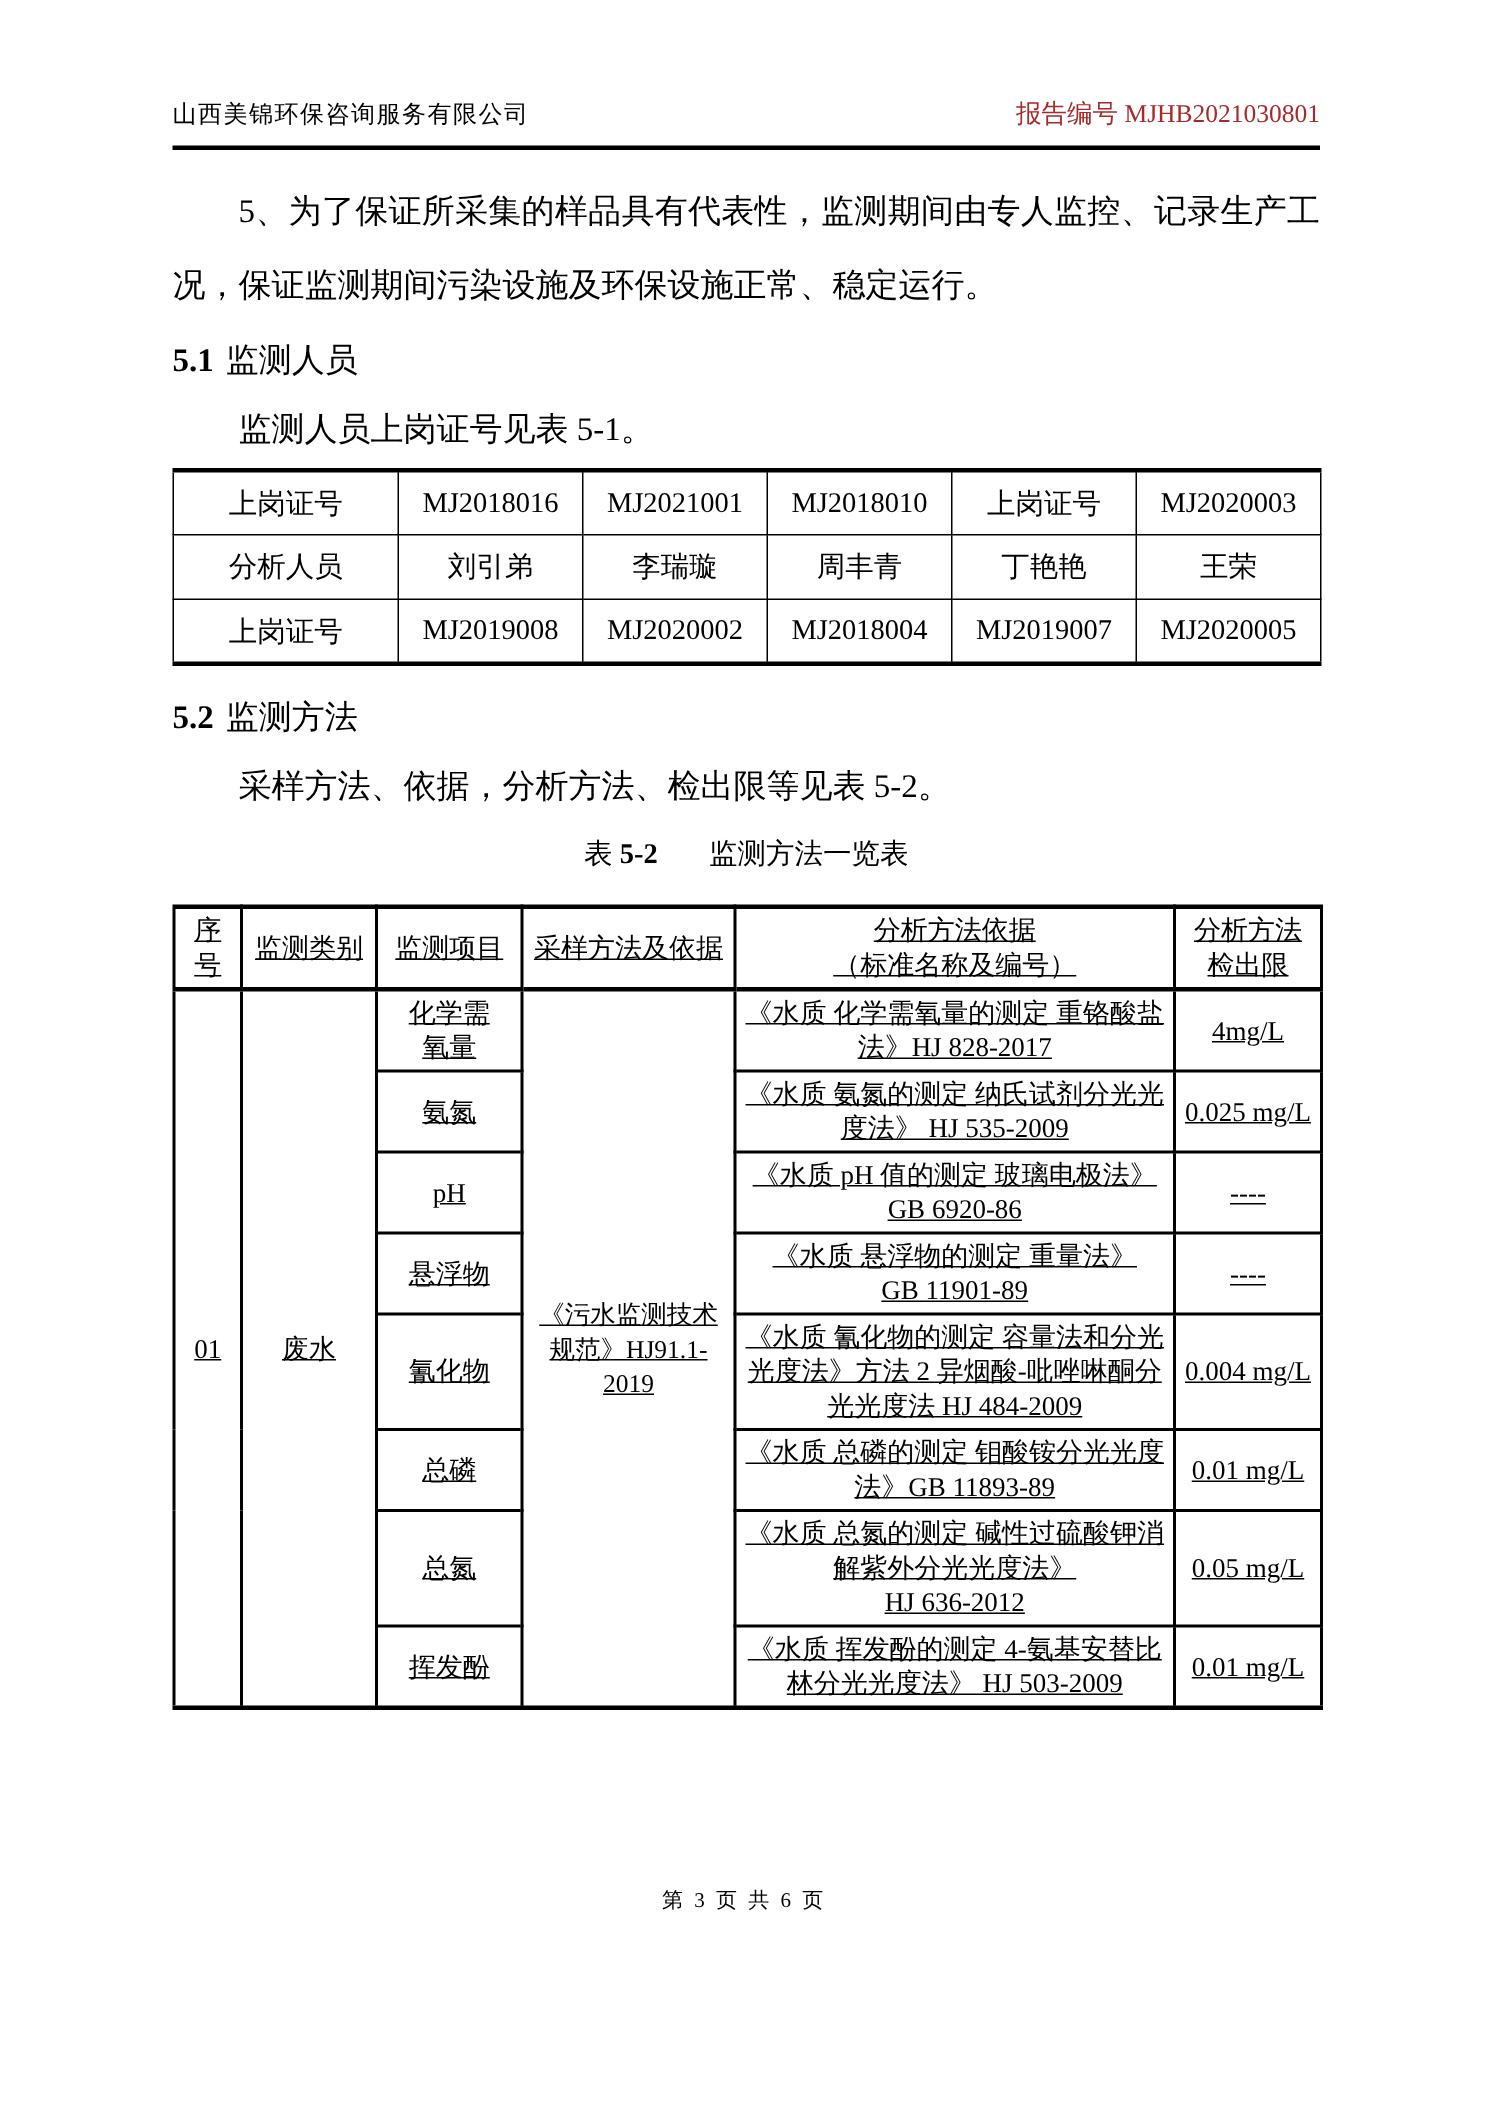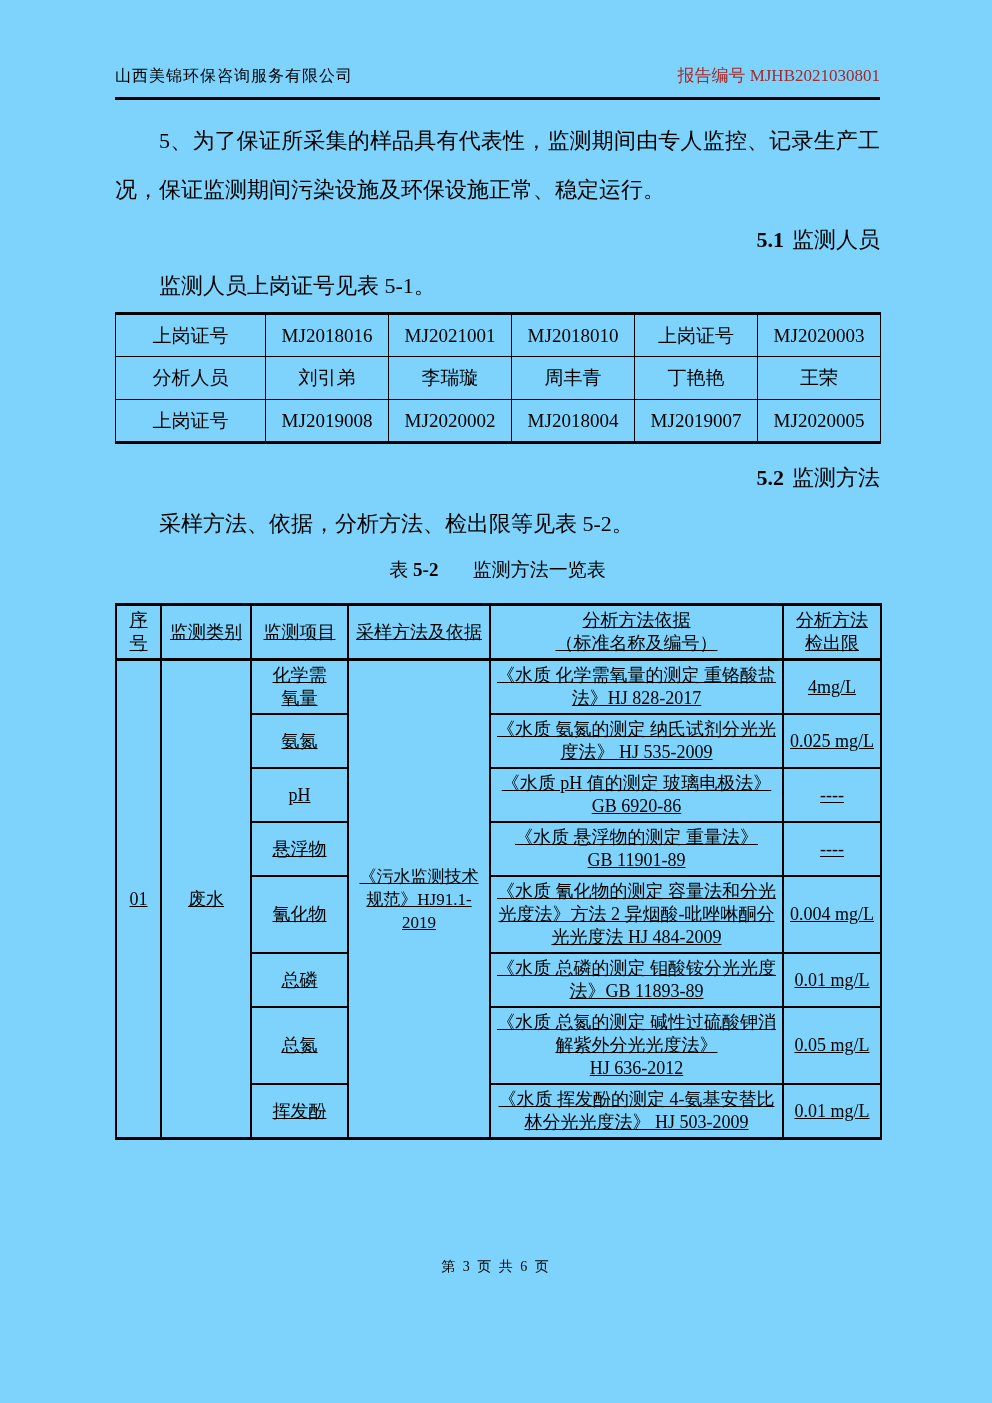--- a/index.html
+++ b/index.html
@@ -2,21 +2,21 @@
 <html><head>
 <meta charset="utf-8">
 <style>
   * { margin: 0; padding: 0; box-sizing: border-box; }
   html, body { background: #777; }
   .page {
     position: relative;
     width: 992px;
     height: 1403px;
     margin: 0 auto;
-    background: #7dd3fc;
+    background: #ffffff;
     font-family: "Liberation Serif", "DejaVu Serif", serif;
     color: #000;
     padding: 64px 112px 0 115px;
     overflow: hidden;
   }
   
   .hdr {
     display: flex;
     justify-content: space-between;
     align-items: flex-end;
@@ -26,21 +26,21 @@
   .hdr .company { font-size: 16px; letter-spacing: 1px; }
   .hdr .report-no { font-size: 17px; color: #A52A2A; }
   
   .body-p {
     font-size: 22px;
     line-height: 49px;
     text-indent: 2em;
     text-align: justify;
   }
   .p5 { margin-top: 16px; }
-  .sec-h { margin-top: 8px; font-size: 22px; line-height: 36px; font-weight: normal; text-align: right; }
+  .sec-h { margin-top: 8px; font-size: 22px; line-height: 36px; font-weight: normal; }
   .sec-h .num { font-weight: bold; margin-right: 8px; }
   .intro { margin-top: 10px; line-height: 36px; }
   .caption {
     margin-top: 15px;
     text-align: center;
     font-size: 19px;
     line-height: 26px;
   }
   .caption .num { font-weight: bold; }
   .caption .cap-title { margin-left: 1.8em; }

